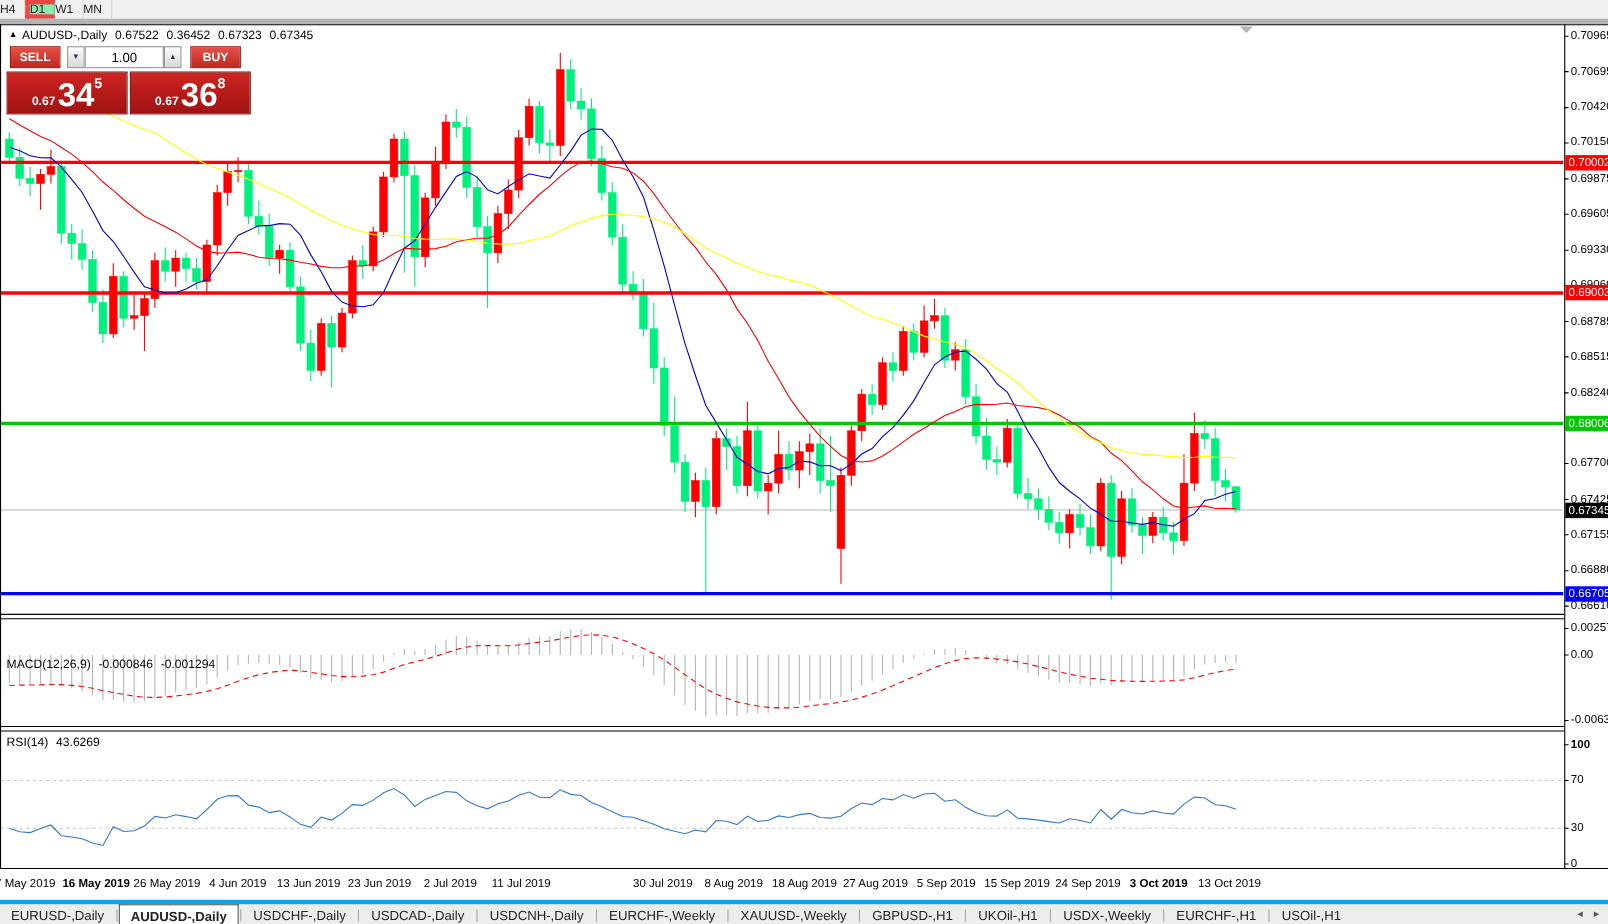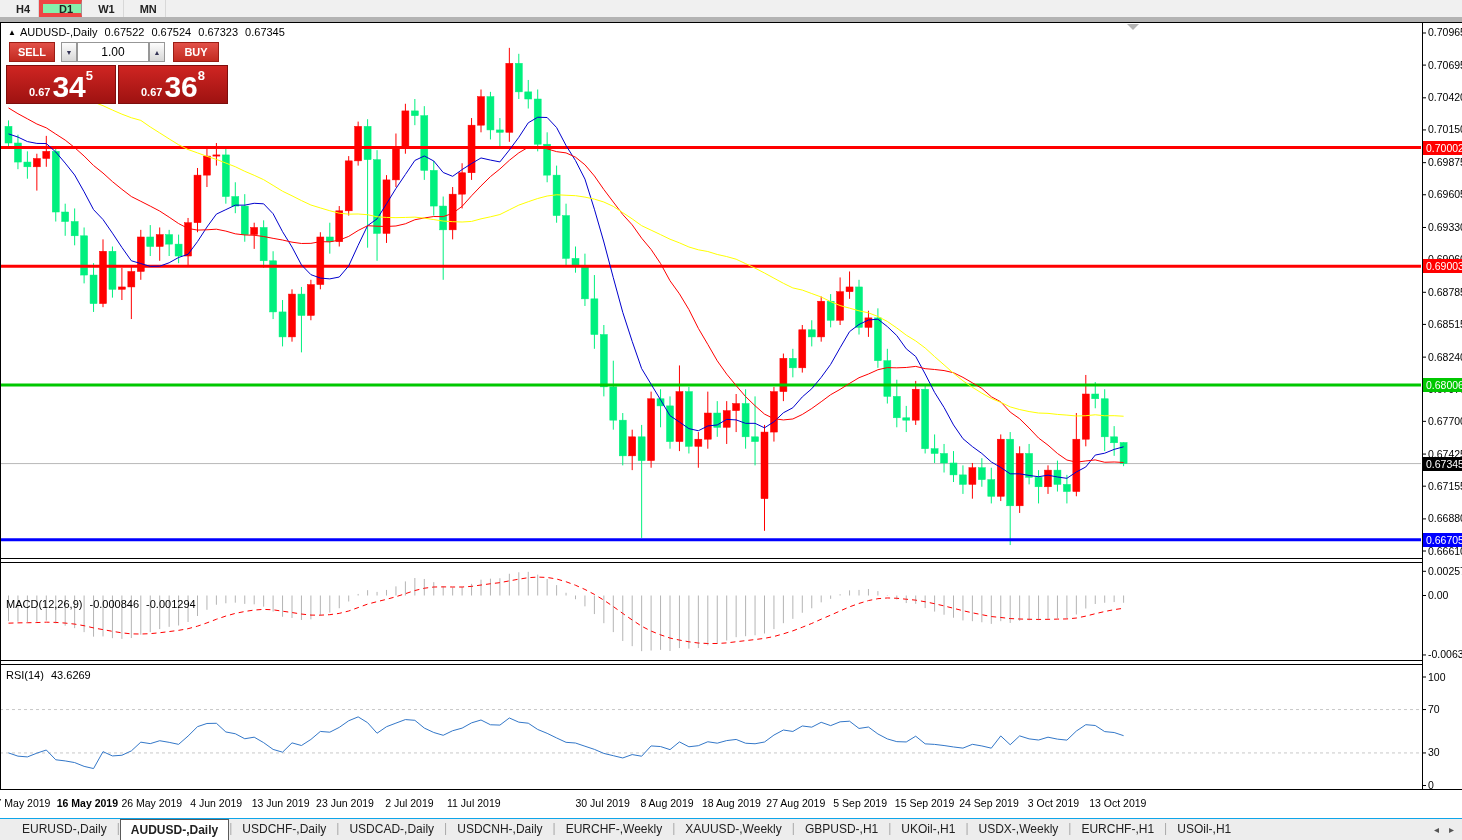--- a/index.html
+++ b/index.html
@@ -1,19 +1,19 @@
 <!DOCTYPE html>
 <html><head>
 <meta charset="utf-8">
 <style>
   html,body{margin:0;padding:0;background:#fff;font-family:"Liberation Sans",sans-serif;}
   #app{position:relative;width:1462px;height:840px;overflow:hidden;background:#fff;}
   
   #toolbar{position:absolute;left:0;top:0;width:1462px;height:17px;background:#f0f0f0;display:flex;align-items:stretch;}
-  .tfbtn{font-size:11px;color:#222;padding:1px 8px 0 16px;border-right:1px solid #d8d8d8;display:flex;align-items:center;cursor:default;font-weight:bold;}
+  .tfbtn{font-size:11px;color:#222;padding:1px 8px 0 0;border-right:1px solid #d8d8d8;display:flex;align-items:center;cursor:default;}
   .tfbtn.active{background:#86efac;border:4px solid #ef4444;border-right:1px solid #9a9a9a;}
   #topband{position:absolute;left:0;top:17px;width:1462px;height:5px;background:#b3b3b3;}
   
   svg{position:absolute;left:0;top:0;}
   
   #quote-header{position:absolute;left:8px;top:26px;font-size:11px;color:#000;white-space:nowrap;}
   #quote-header .tri{font-size:8px;vertical-align:1px;margin-right:4px;}
   #quote-header span{margin-right:4px;}
   
   #trade{position:absolute;left:6px;top:42px;width:224px;height:62px;}
@@ -26,21 +26,21 @@
   .pricebox .sup{font-size:13px;font-weight:bold;align-self:flex-start;margin-top:2px;}
   
   .ptick{position:absolute;left:1428px;font-size:10.5px;color:#000;white-space:nowrap;}
   .tag{position:absolute;left:1423px;height:14px;line-height:14px;padding:0 3px;font-size:10.5px;color:#fff;white-space:nowrap;z-index:5;}
   
   .ptitle{position:absolute;font-size:11px;color:#000;white-space:nowrap;}
   .ptitle span{margin-right:4px;}
   
   .xlab{position:absolute;top:797px;font-size:10.5px;color:#000;white-space:nowrap;transform:translateX(-50%);}
   
-  #tabbar{position:absolute;left:0;top:818px;width:1462px;height:22px;background:#ededed;border-top:1px solid #0ea5e9;display:flex;align-items:stretch;box-sizing:border-box;padding-left:12px;}
+  #tabbar{position:absolute;left:0;top:818px;width:1462px;height:22px;background:#ededed;border-top:4px solid #0ea5e9;display:flex;align-items:stretch;box-sizing:border-box;}
   .tab{font-size:12px;color:#222;padding:3px 10px 0 10px;white-space:nowrap;cursor:pointer;}
   .tab.active{background:#fff;border:1px solid #5a5a5a;border-bottom:none;font-weight:bold;margin-top:0px;}
   .tabsep{color:#a8a8a8;padding-top:2px;font-size:12px;}
   #tab-arrows{margin-left:auto;display:flex;align-items:center;padding-right:8px;color:#555;font-size:10px;gap:10px;}
 </style>
 </head>
 <body>
 
 <div id="app">
 
@@ -472,21 +472,21 @@
       <line x1="1422" y1="654.9644" x2="1426" y2="654.9644" stroke="#000"></line>
       <line x1="1422" y1="677" x2="1426" y2="677" stroke="#000"></line>
       <line x1="1422" y1="709.55" x2="1426" y2="709.55" stroke="#000"></line>
       <line x1="1422" y1="752.95" x2="1426" y2="752.95" stroke="#000"></line>
       <line x1="1422" y1="785.5" x2="1426" y2="785.5" stroke="#000"></line>
     </svg>
 
   <div id="quote-header">
     <span class="tri">▲</span><span>AUDUSD-,Daily</span>
     <span>0.67522</span>
-    <span>0.67524</span>
+    <span>0.36452</span>
     <span>0.67323</span>
     <span>0.67345</span>
   </div>
 
   <div id="trade">
     <div class="tradebtn" style="left:3px;width:46px;">SELL</div>
     <div class="spinbtn" style="left:55px;">▼</div>
     <div id="vol-box">1.00</div>
     <div class="spinbtn" style="left:143px;">▲</div>
     <div class="tradebtn" style="left:167px;width:46px;">BUY</div>
@@ -526,21 +526,21 @@
       <div class="ptick" style="top: 350.626px;">0.68240</div>
       <div class="ptick" style="top: 382.742px;">0.67970</div>
       <div class="ptick" style="top: 414.859px;">0.67700</div>
       <div class="ptick" style="top: 447.569px;">0.67425</div>
       <div class="ptick" style="top: 479.685px;">0.67155</div>
       <div class="ptick" style="top: 512.396px;">0.66880</div>
       <div class="ptick" style="top: 544.512px;">0.66610</div>
       <div class="ptick" style="top: 564.804px;">0.002574</div>
       <div class="ptick" style="top: 589px;">0.00</div>
       <div class="ptick" style="top: 648.464px;">-0.006326</div>
-      <div class="ptick" style="top: 670.5px;">100</div>
+      <div class="ptick" style="top: 670.5px; font-weight: bold;">100</div>
       <div class="ptick" style="top: 703.05px;">70</div>
       <div class="ptick" style="top: 746.45px;">30</div>
       <div class="ptick" style="top: 779px;">0</div>
       <div class="tag" style="top: 140.539px; background: rgb(255, 0, 0);">0.70002</div>
       <div class="tag" style="top: 259.369px; background: rgb(255, 0, 0);">0.69003</div>
       <div class="tag" style="top: 377.96px; background: rgb(0, 200, 0);">0.68006</div>
       <div class="tag" style="top: 532.712px; background: rgb(0, 0, 255);">0.66705</div>
       <div class="tag" style="top: 456.585px; background: rgb(0, 0, 0);">0.67345</div>
     </div>
   <div id="date-axis">
@@ -553,21 +553,21 @@
       <div class="xlab" style="left: 409.4px;">2 Jul 2019</div>
       <div class="xlab" style="left: 473.8px;">11 Jul 2019</div>
       <div class="xlab" style="left: 538.2px; margin-top: 28px;">21 Jul 2019</div>
       <div class="xlab" style="left: 602.6px;">30 Jul 2019</div>
       <div class="xlab" style="left: 667px;">8 Aug 2019</div>
       <div class="xlab" style="left: 731.4px;">18 Aug 2019</div>
       <div class="xlab" style="left: 795.8px;">27 Aug 2019</div>
       <div class="xlab" style="left: 860.2px;">5 Sep 2019</div>
       <div class="xlab" style="left: 924.6px;">15 Sep 2019</div>
       <div class="xlab" style="left: 989px;">24 Sep 2019</div>
-      <div class="xlab" style="left: 1053.4px;">3 Oct 2019</div>
+      <div class="xlab" style="left: 1053.4px; font-weight: bold;">3 Oct 2019</div>
       <div class="xlab" style="left: 1117.8px;">13 Oct 2019</div>
     </div>
 
   <div id="tabbar">
       <div class="tab">EURUSD-,Daily</div>
       <span class="tabsep">|</span>
       <div class="tab active">AUDUSD-,Daily</div>
       <span class="tabsep">|</span>
       <div class="tab">USDCHF-,Daily</div>
       <span class="tabsep">|</span>

